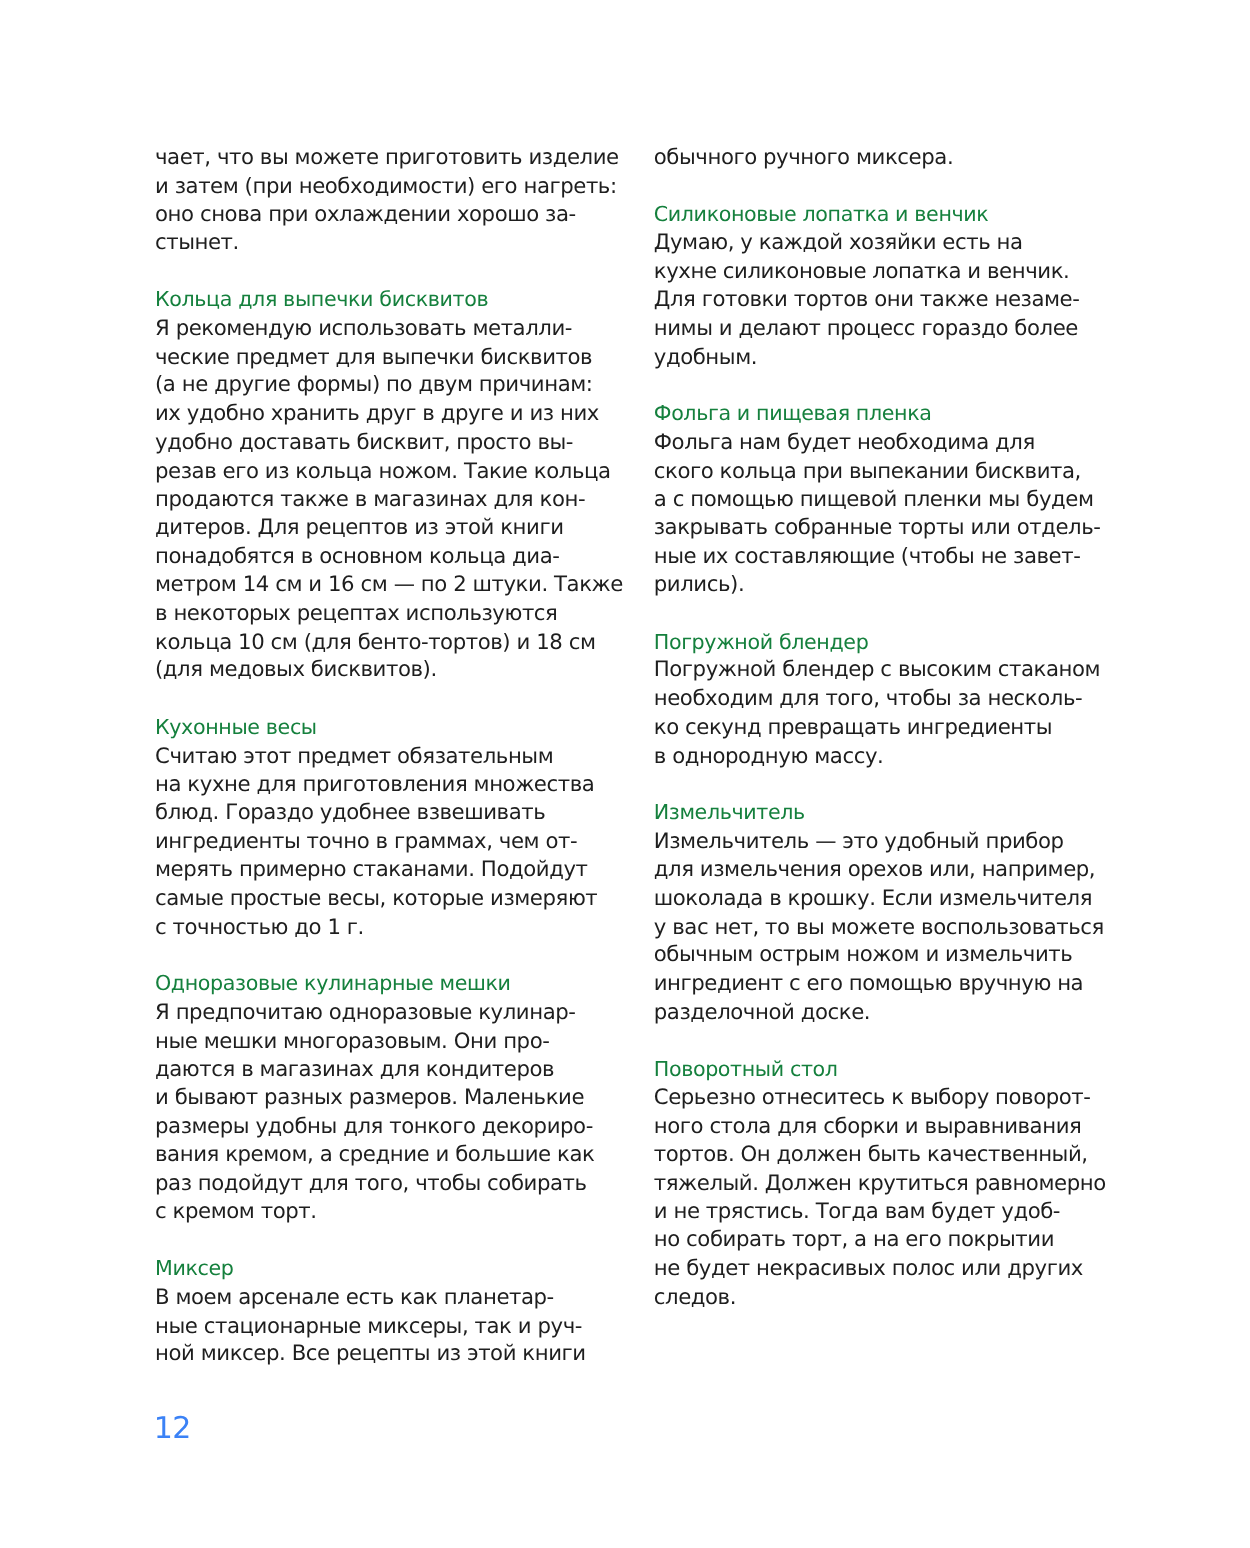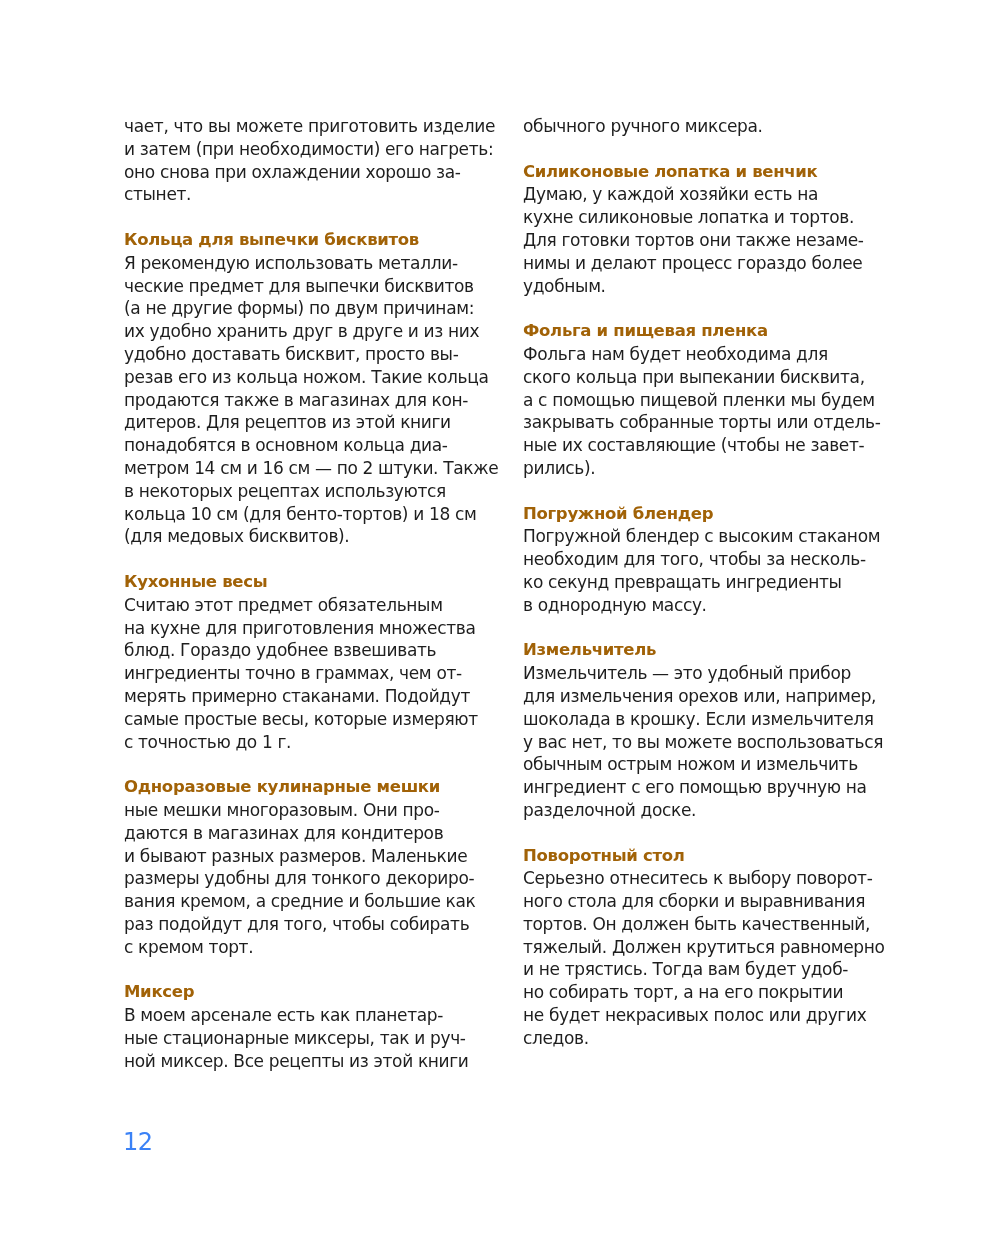--- a/index.html
+++ b/index.html
@@ -2,21 +2,21 @@
 <html><head>
   <meta charset="utf-8">
   <style>
     html, body { margin: 0; padding: 0; background: #ffffff; }
     body { width: 1000px; height: 1238px; position: relative; overflow: hidden;
       font-family: "DejaVu Sans", sans-serif; color: #1e1e1e; }
     .col { position: absolute; top: 115px; width: 390px; }
     .col-left { left: 124px; }
     .col-right { left: 523px; }
     .line { font-size: 17px; line-height: 22.8px; white-space: nowrap; letter-spacing: -0.35px; }
-    .head { font-size: 16.5px; line-height: 22.8px; font-weight: bold; color: #a16207; white-space: nowrap; letter-spacing: -0.3px; }
+    .head { font-size: 16.5px; line-height: 22.8px; font-weight: normal; color: #15803d; white-space: nowrap; letter-spacing: -0.3px; }
     .gap { height: 22.8px; }
     .page-num { position: absolute; left: 123px; top: 1128px; font-size: 24px; color: #3b82f6; letter-spacing: -0.5px; }
   </style>
 </head>
 <body>
 
 <div class="col col-left" id="left-col">
     <div class="line">чает, что вы можете приготовить изделие</div>
     <div class="line">и затем (при необходимости) его нагреть:</div>
     <div class="line">оно снова при охлаждении хорошо за-</div>
@@ -45,20 +45,21 @@
       <div class="line">на кухне для приготовления множества</div>
       <div class="line">блюд. Гораздо удобнее взвешивать</div>
       <div class="line">ингредиенты точно в граммах, чем от-</div>
       <div class="line">мерять примерно стаканами. Подойдут</div>
       <div class="line">самые простые весы, которые измеряют</div>
       <div class="line">с точностью до 1 г.</div>
     </div>
     <div class="gap"></div>
     <div>
       <div class="head">Одноразовые кулинарные мешки</div>
+      <div class="line">Я предпочитаю одноразовые кулинар-</div>
       <div class="line">ные мешки многоразовым. Они про-</div>
       <div class="line">даются в магазинах для кондитеров</div>
       <div class="line">и бывают разных размеров. Маленькие</div>
       <div class="line">размеры удобны для тонкого декориро-</div>
       <div class="line">вания кремом, а средние и большие как</div>
       <div class="line">раз подойдут для того, чтобы собирать</div>
       <div class="line">с кремом торт.</div>
     </div>
     <div class="gap"></div>
     <div>
@@ -67,21 +68,21 @@
       <div class="line">ные стационарные миксеры, так и руч-</div>
       <div class="line">ной миксер. Все рецепты из этой книги</div>
     </div>
   </div>
 <div class="col col-right" id="right-col">
     <div class="line">обычного ручного миксера.</div>
     <div class="gap"></div>
     <div>
       <div class="head">Силиконовые лопатка и венчик</div>
       <div class="line">Думаю, у каждой хозяйки есть на</div>
-      <div class="line">кухне силиконовые лопатка и тортов.</div>
+      <div class="line">кухне силиконовые лопатка и венчик.</div>
       <div class="line">Для готовки тортов они также незаме-</div>
       <div class="line">нимы и делают процесс гораздо более</div>
       <div class="line">удобным.</div>
     </div>
     <div class="gap"></div>
     <div>
       <div class="head">Фольга и пищевая пленка</div>
       <div class="line">Фольга нам будет необходима для</div>
       <div class="line">ского кольца при выпекании бисквита,</div>
       <div class="line">а с помощью пищевой пленки мы будем</div>

